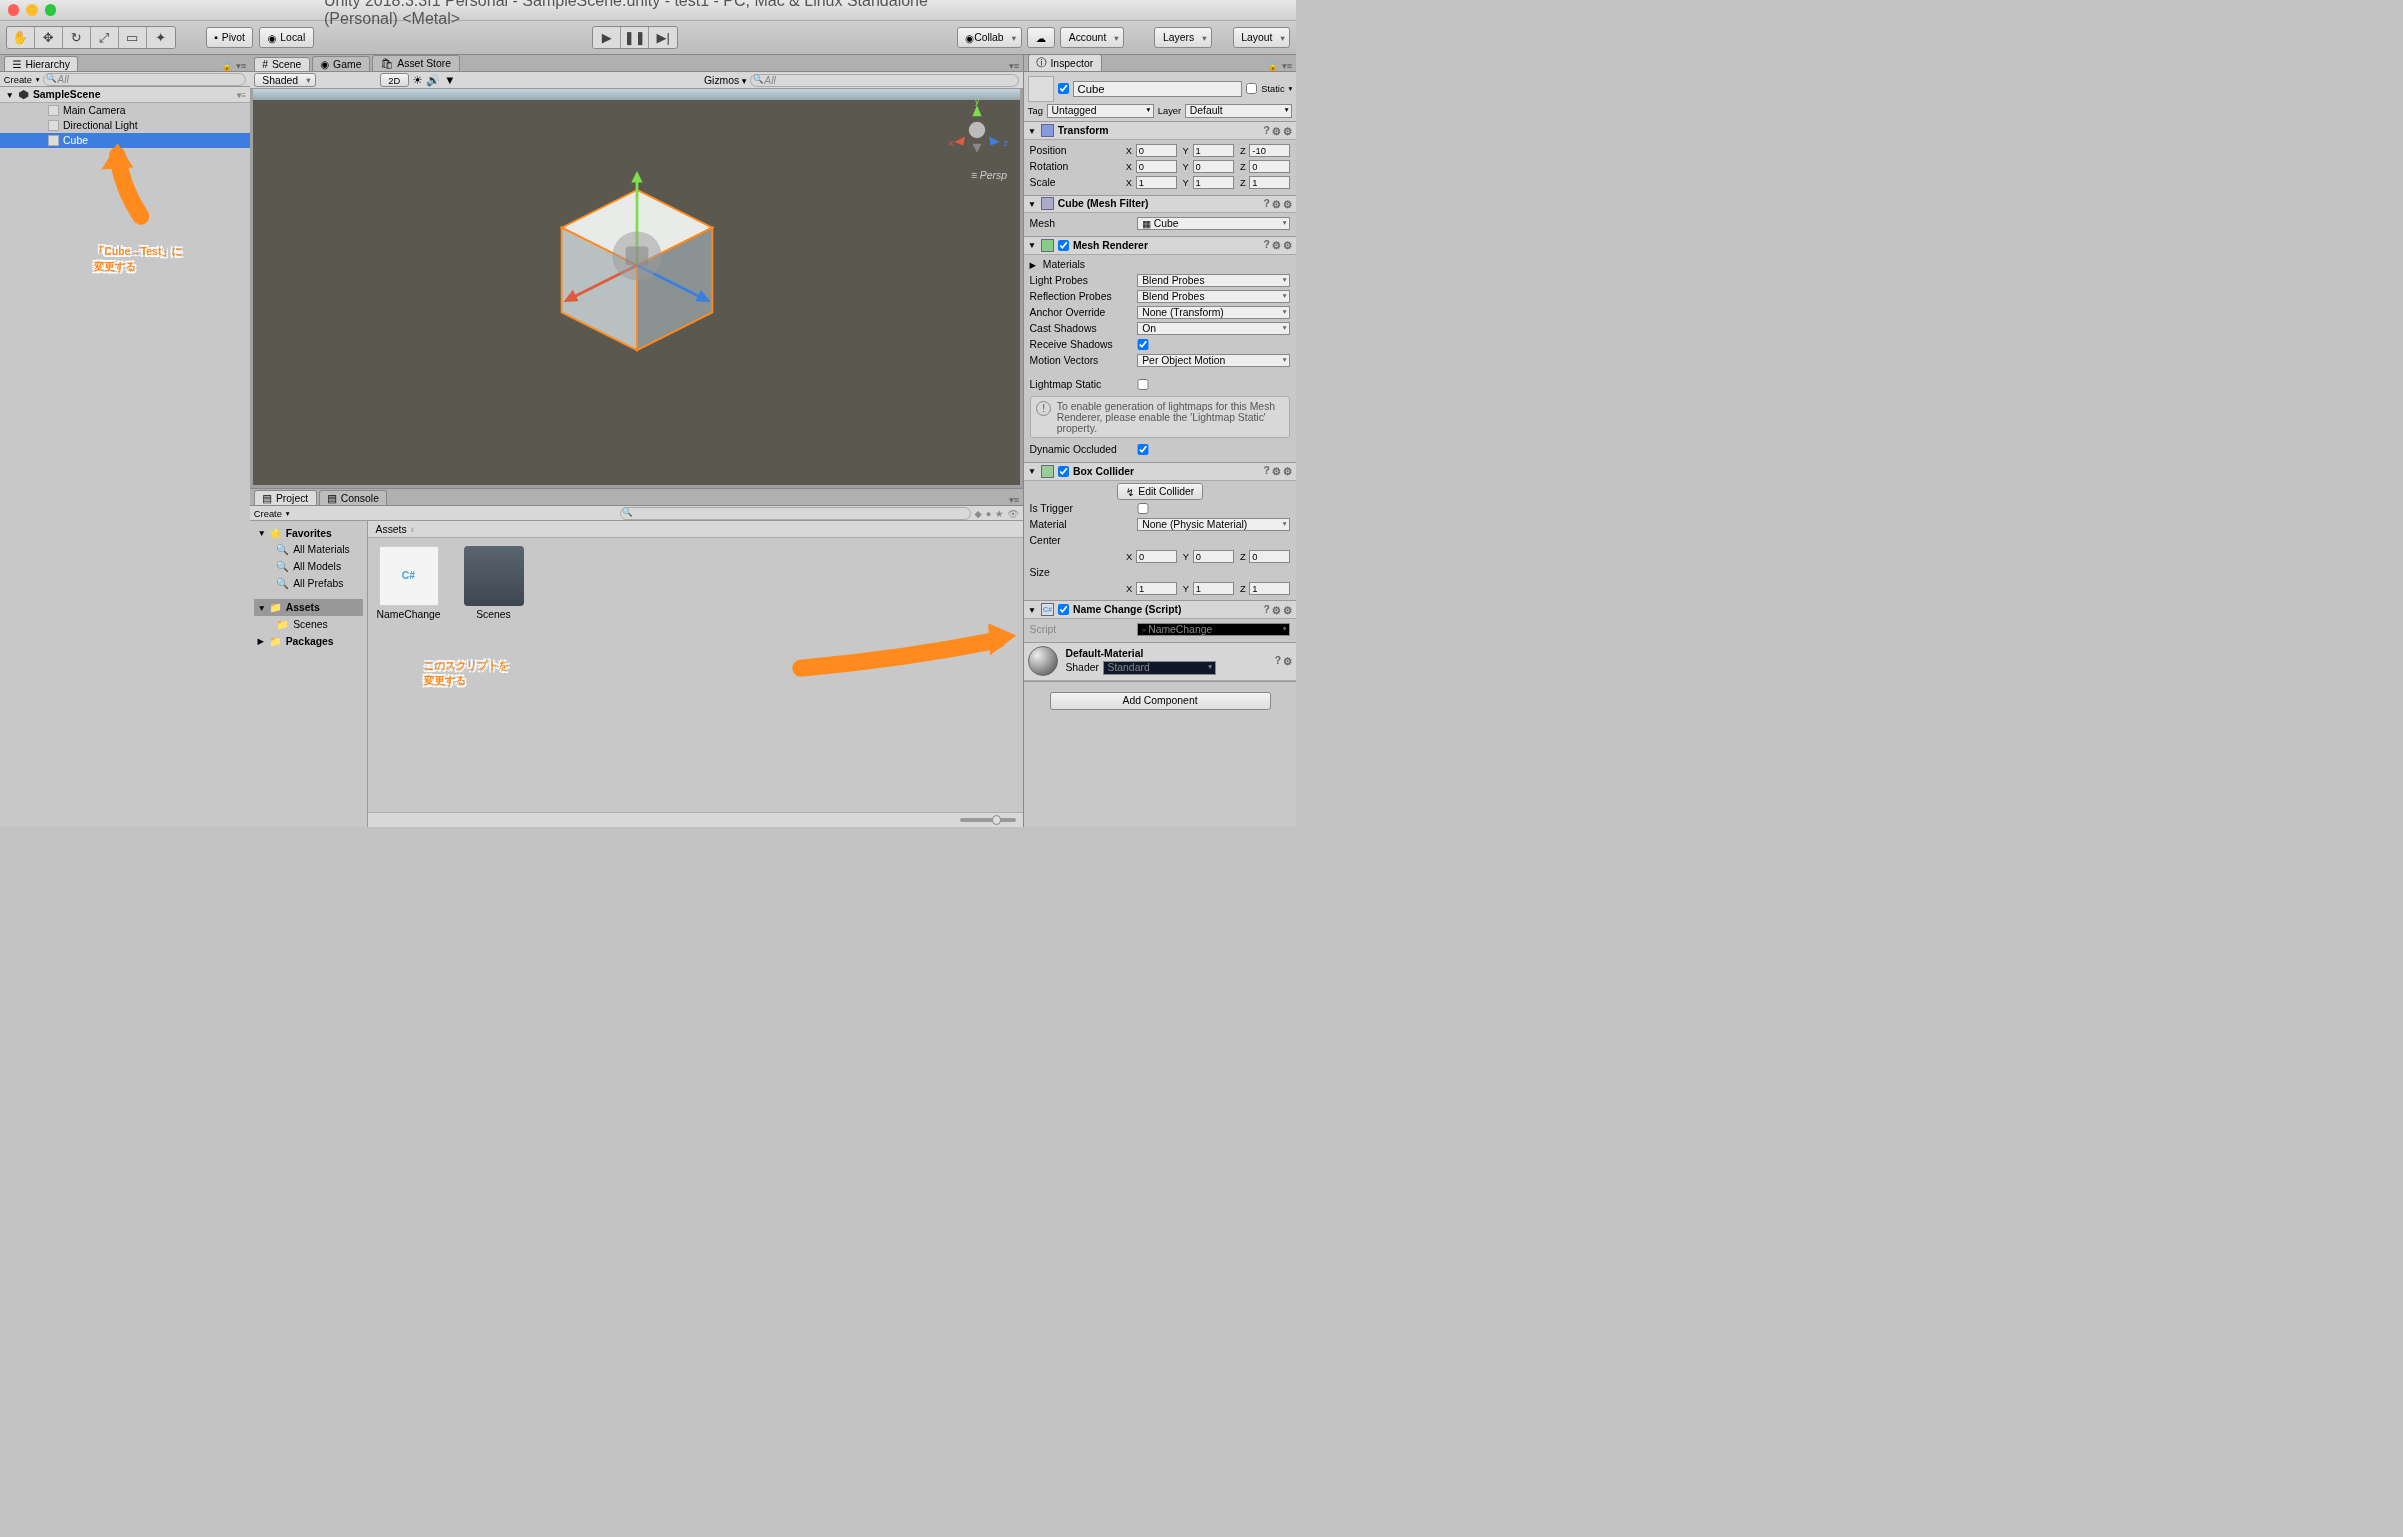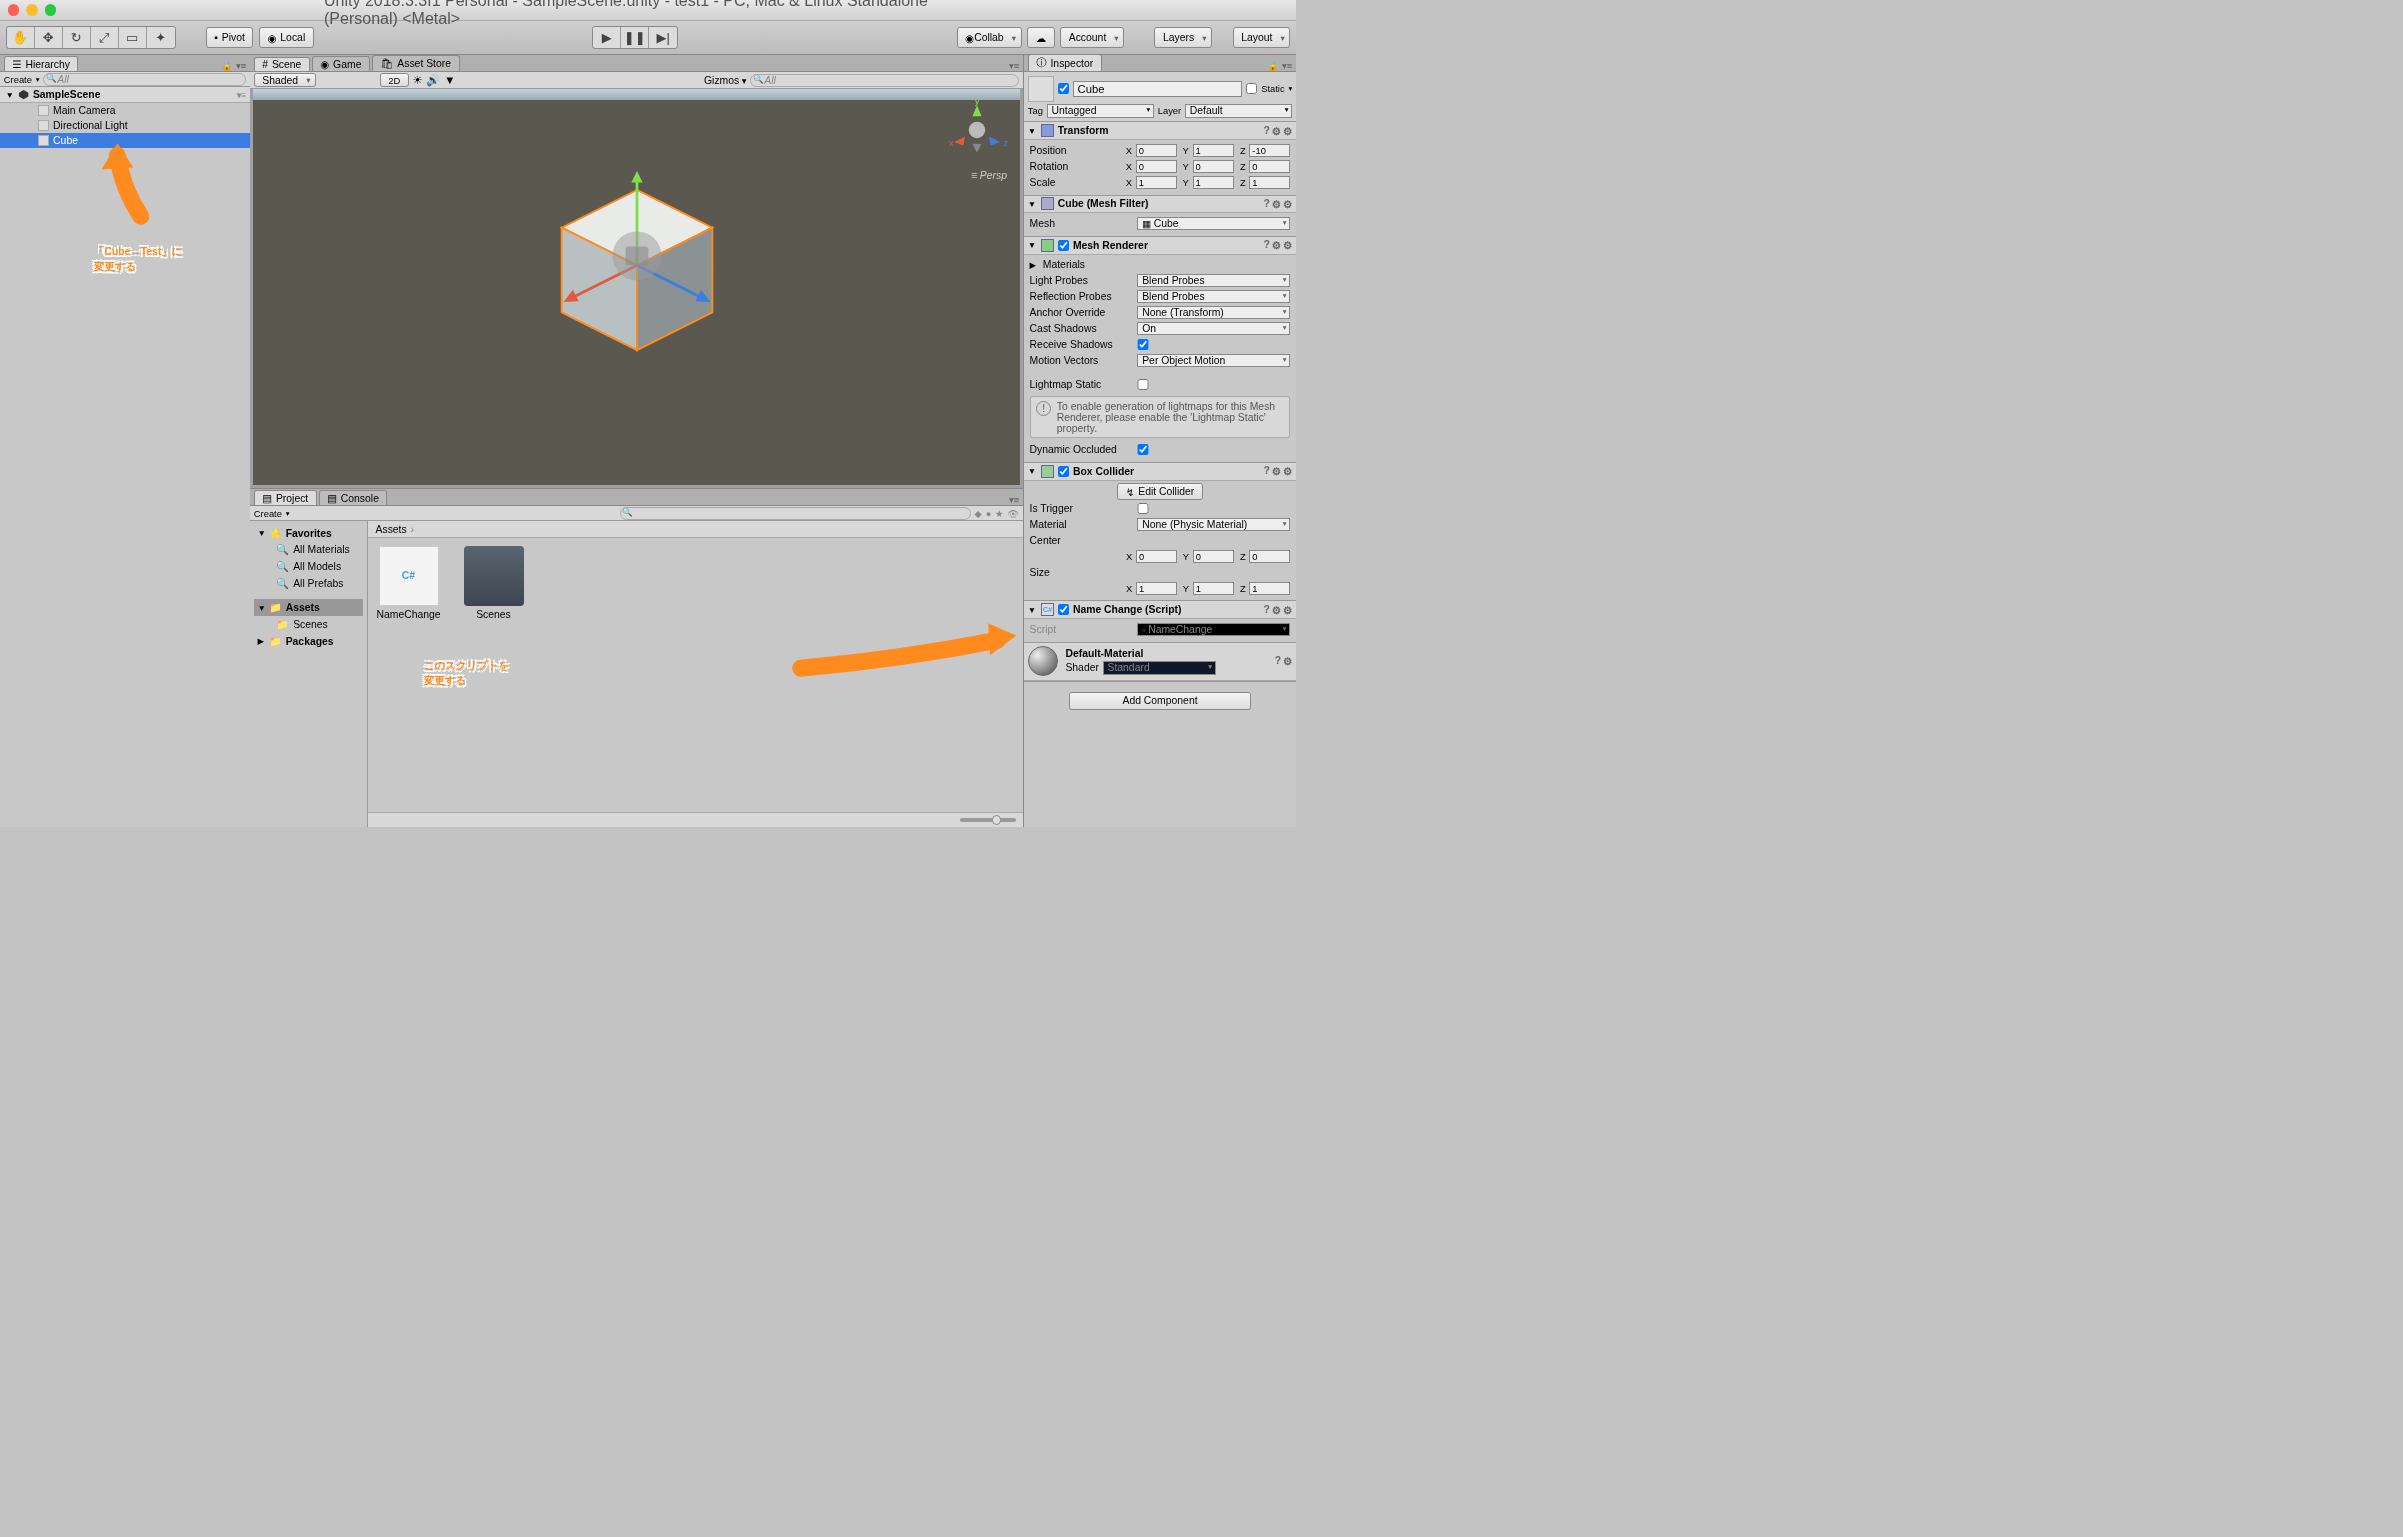--- a/index.html
+++ b/index.html
@@ -33,21 +33,21 @@
 .tab { background:#dcdcdc; border:0.9px solid #888; border-bottom:none; padding:0.9px 7.5px; border-radius:2.8px 2.8px 0 0; margin-right:1.9px; font-size:10.4px; display:flex; align-items:center; gap:3.8px; cursor:pointer; }
 .tab.inactive { background:#bcbcbc; }
 .tabicons { margin-left:auto; margin-right:3.8px; display:flex; gap:3.8px; color:#666; font-size:9.4px; align-items:center; }
 .hierarchy { flex:1; background:#c8c8c8; }
 .hiercreate { height:15px; display:flex; align-items:center; padding:0 3.8px; background:#d8d8d8; border-bottom:0.9px solid #999; gap:3.8px; }
 .search { flex:1; height:13px; border:0.9px solid #aaa; border-radius:6.6px; padding:0 13px; background:#d8d8d8; font-size:9.4px; position:relative; }
 .search::before { content:"🔍"; position:absolute; left:1.9px; top:-0.9px; font-size:8.5px; color:#888; }
 .htree { padding:0; }
 .hitem { padding:1.9px 3.8px 1.9px 19px; display:flex; align-items:center; gap:3.8px; cursor:pointer; }
 .hitem.scene { padding-left:5.6px; font-weight:bold; background:#d8d8d8; border-bottom:0.9px solid #aaa; }
-.hitem.child { padding-left:38px; }
+.hitem.child { padding-left:48px; }
 .hitem.selected { background:#3e7de0; color:white; }
 .cubeico { width:11.3px; height:11.3px; background:#ddd; border:0.9px solid #aaa; display:inline-block; }
 .unityico { width:11.3px; height:11.3px; display:inline-block; }
 
 
 .scenebar { height:17px; background:#d8d8d8; border-bottom:0.9px solid #999; display:flex; align-items:center; padding:0 3.8px; gap:3.8px; }
 .sceneview { flex:1; background:#5b584f; position:relative; overflow:hidden; border:3.8px solid #a0a0a0; border-top:none; }
 .orientGizmo { position:absolute; top:9.4px; right:11.3px; width:64px; height:64px; }
 .persp { position:absolute; top:81px; right:13px; font-size:10.4px; color:#ccc;font-style:italic; }
 
@@ -87,21 +87,21 @@
 .proprow { display:flex; align-items:center; min-height:15px; margin:0.9px 0; gap:3.8px; }
 .proprow .lbl { width:104px; font-size:10.4px; }
 .proprow .lbl.indent { padding-left:11.3px; }
 .numfield { width:41px; border:0.9px solid #888; background:#eee; padding:0 1.9px; font-size:9.4px; height:13px; }
 .fullfield { flex:1; border:0.9px solid #888; background:#eee; padding:0 3.8px; font-size:9.4px; height:13px; position:relative; }
 .fullfield::after { content:"▾"; position:absolute; right:2.8px; font-size:7.5px; color:#666; }
 .axislbl { width:9.4px; font-size:9.4px; text-align:right; }
 .chk { width:11.3px; height:11.3px; }
 .msgbox { background:#d8d8d8; border:0.9px solid #aaa; border-radius:2.8px; padding:3.8px 5.6px; margin:3.8px 0; font-size:9.4px; color:#555; display:flex; gap:5.6px; }
 .msgbox .info { width:15px; height:15px; border:0.9px solid #888; border-radius:50%; display:flex; align-items:center; justify-content:center; font-size:10.4px; flex-shrink:0; }
-.addcomp { margin:9.4px auto; display:block; width:182px; padding:2.8px; text-align:center; background:linear-gradient(#f4f4f4,#dcdcdc); border:0.9px solid #888; border-radius:2.8px; cursor:pointer; }
+.addcomp { margin:9.4px auto; display:block; width:221px; padding:2.8px; text-align:center; background:linear-gradient(#f4f4f4,#dcdcdc); border:0.9px solid #888; border-radius:2.8px; cursor:pointer; }
 
 
 .annot { position:absolute; font-size:28px; font-weight:bold; color:#ff8a1e; text-shadow: -1.9px -1.9px 0 #fff, 1.9px -1.9px 0 #fff, -1.9px 1.9px 0 #fff, 1.9px 1.9px 0 #fff; line-height:1.4; pointer-events:none; z-index:999; }
 .arrow { position:absolute; z-index:998; pointer-events:none; }
 
 .matball { width:30px; height:30px; border-radius:50%; background:radial-gradient(circle at 30% 30%, #eee, #888 60%, #444); border:0.9px solid #666; }
 </style>
 </head>
 <body>
 

